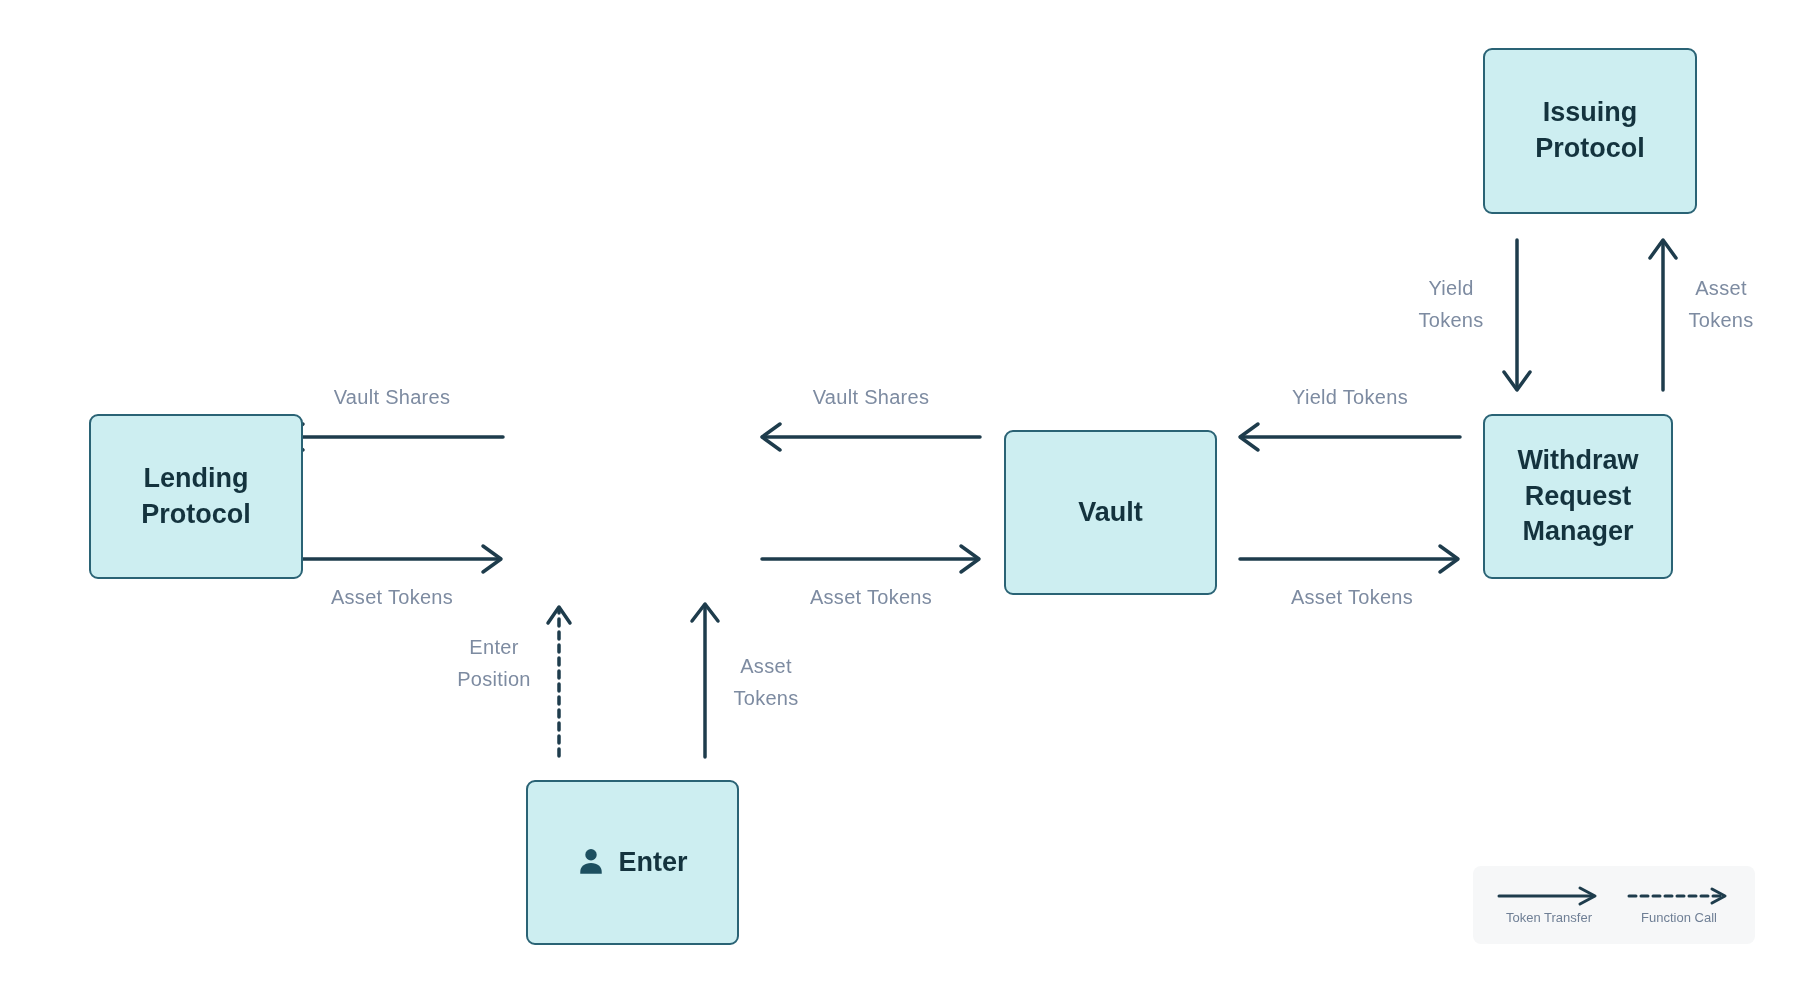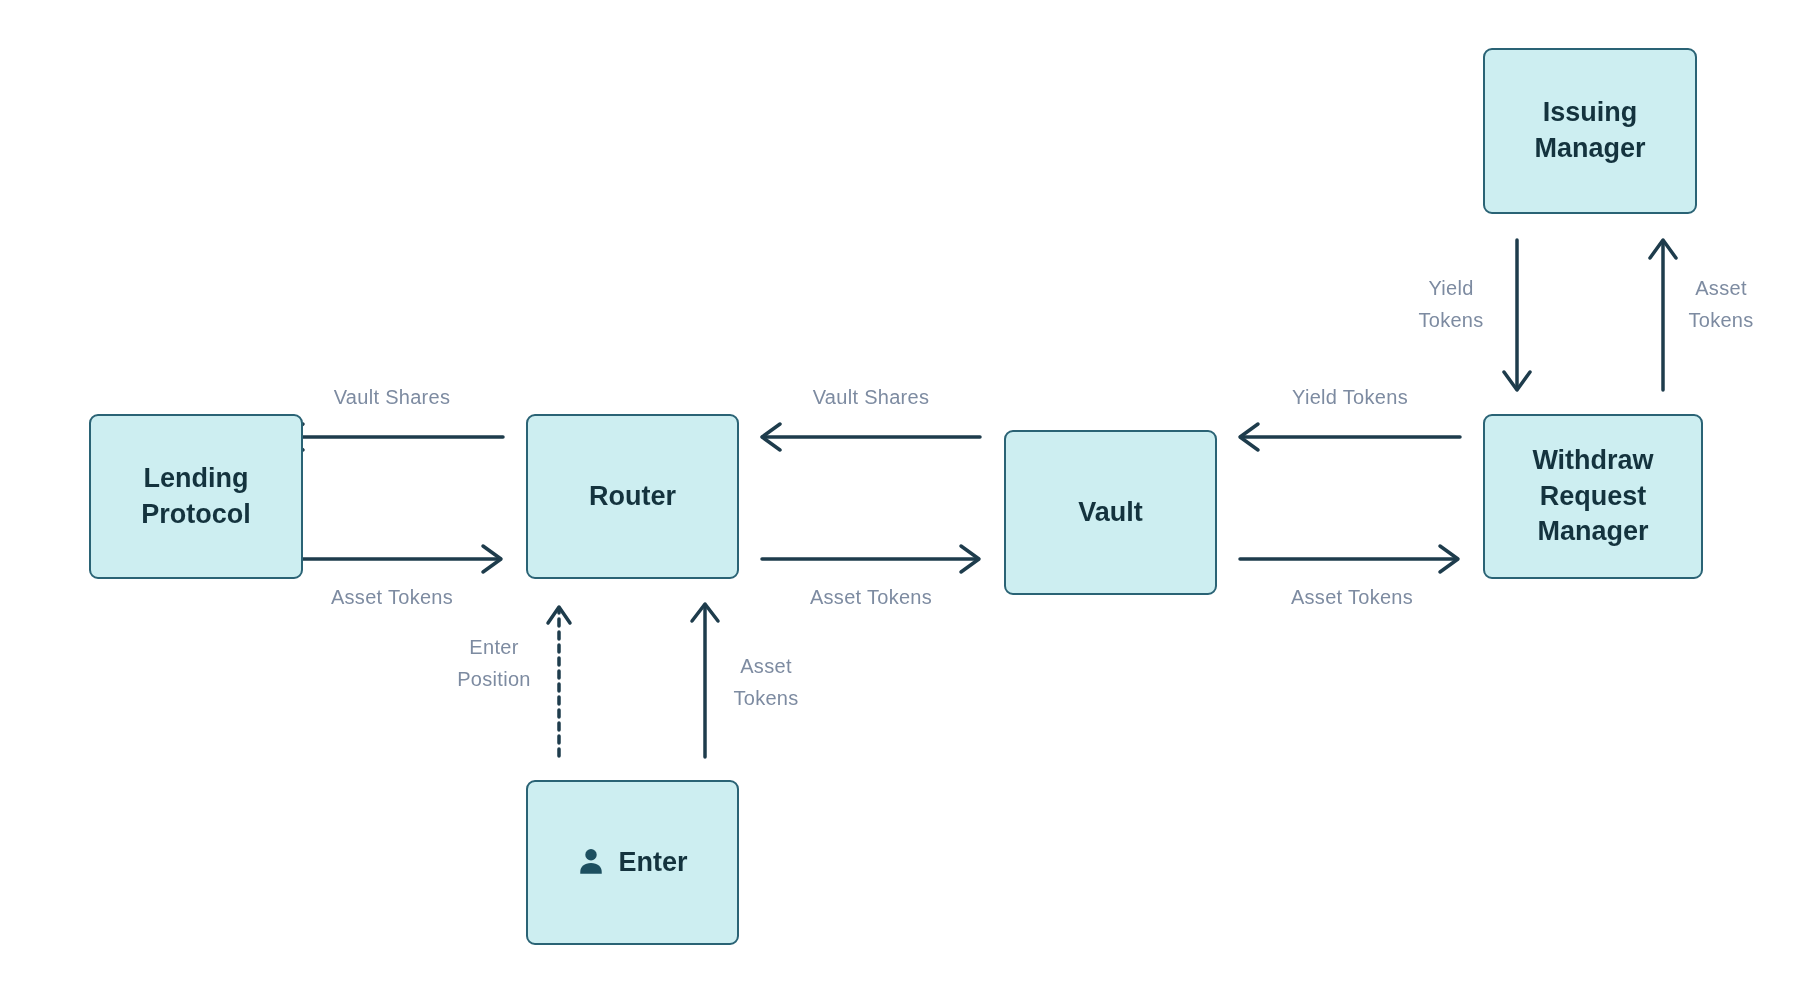--- a/index.html
+++ b/index.html
@@ -155,36 +155,33 @@
       <path d="M548 623 L559 607 L570 623"></path>
     </g>
 
     <g>
       <path d="M705 757 V607"></path>
       <path d="M692 621 L705 604 L718 621"></path>
     </g>
   </svg>
 
   <div class="node" style="left:1483px; top:48px; width:214px; height:166px;">
-    <span>Issuing Manager</span>
+    <span>Issuing Protocol</span>
   </div>
 
   <div class="node" style="left:48px; top:414px; width:214px; height:165px;margin-left:41px;">
     <span>Lending Protocol</span>
   </div>
 
-  <div class="node" style="left:526px; top:414px; width:213px; height:165px;">
-    <span>Router</span>
-  </div>
 
   <div class="node" style="left:1004px; top:414px; width:213px; height:165px;margin-top:16px;">
     <span>Vault</span>
   </div>
 
-  <div class="node" style="left:1483px; top:414px; width:220px; height:165px;">
+  <div class="node" style="left:1483px; top:414px; width:190px; height:165px;">
     <span>Withdraw Request Manager</span>
   </div>
 
   <div class="node" style="left:526px; top:780px; width:213px; height:165px;">
     <span class="node-user-content">
       <span class="person-icon">
         <svg width="28" height="32" viewBox="0 0 24 27" xmlns="http://www.w3.org/2000/svg">
           <circle cx="12" cy="6.4" r="4.9"></circle>
           <path d="M12 13.6c-5.6 0-9.2 3.1-9.2 7.6v1.6h18.4v-1.6c0-4.5-3.6-7.6-9.2-7.6z"></path>
         </svg>
@@ -201,14 +198,30 @@
   <div class="edge-label" style="left:1352px; top:584px;">Asset Tokens</div>
   <div class="edge-label two-line" style="left:1451px; top:272px;">Yield
 Tokens</div>
   <div class="edge-label two-line" style="left:1721px; top:272px;">Asset
 Tokens</div>
   <div class="edge-label two-line" style="left:494px; top:631px;">Enter
 Position</div>
   <div class="edge-label two-line" style="left:766px; top:650px;">Asset
 Tokens</div>
 
+  <div class="legend">
+    <div class="legend-item">
+      <svg width="106" height="22" viewBox="0 0 106 22" xmlns="http://www.w3.org/2000/svg">
+        <path d="M3 11 H97"></path>
+        <path d="M84 3 L99 11 L84 19"></path>
+      </svg>
+      <span class="legend-label">Token Transfer</span>
+    </div>
+    <div class="legend-item">
+      <svg width="106" height="22" viewBox="0 0 106 22" xmlns="http://www.w3.org/2000/svg">
+        <path class="dashed" d="M3 11 H95"></path>
+        <path d="M86 4 L99 11 L86 18"></path>
+      </svg>
+      <span class="legend-label">Function Call</span>
+    </div>
+  </div>
 
 </div>
 
 </body></html>

